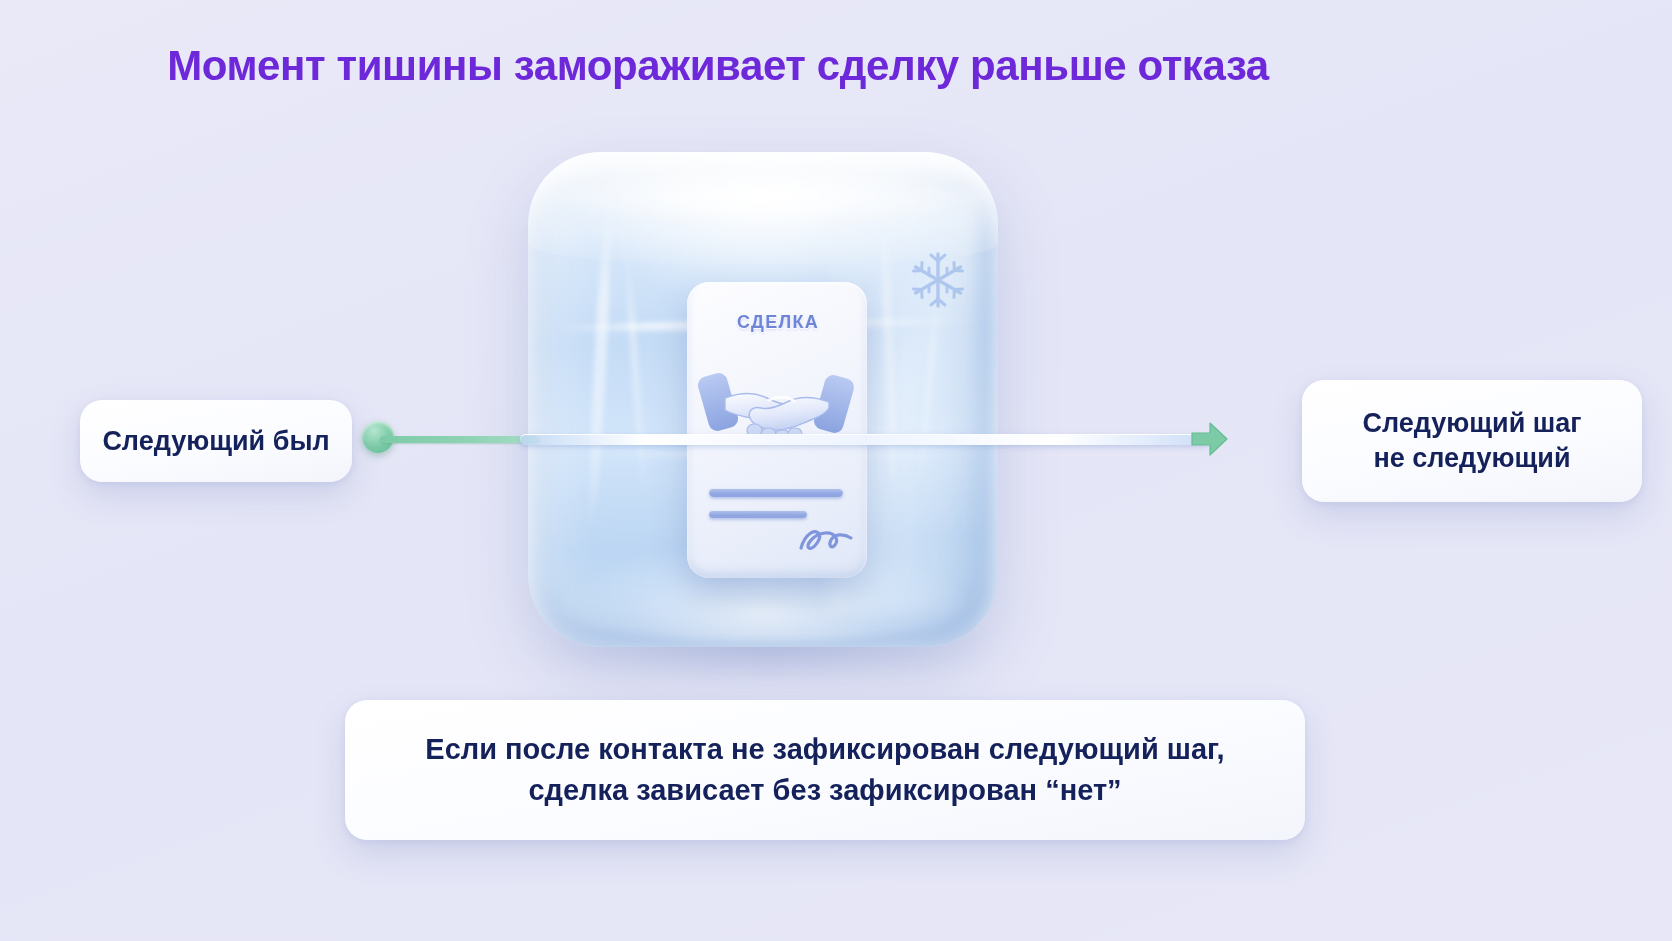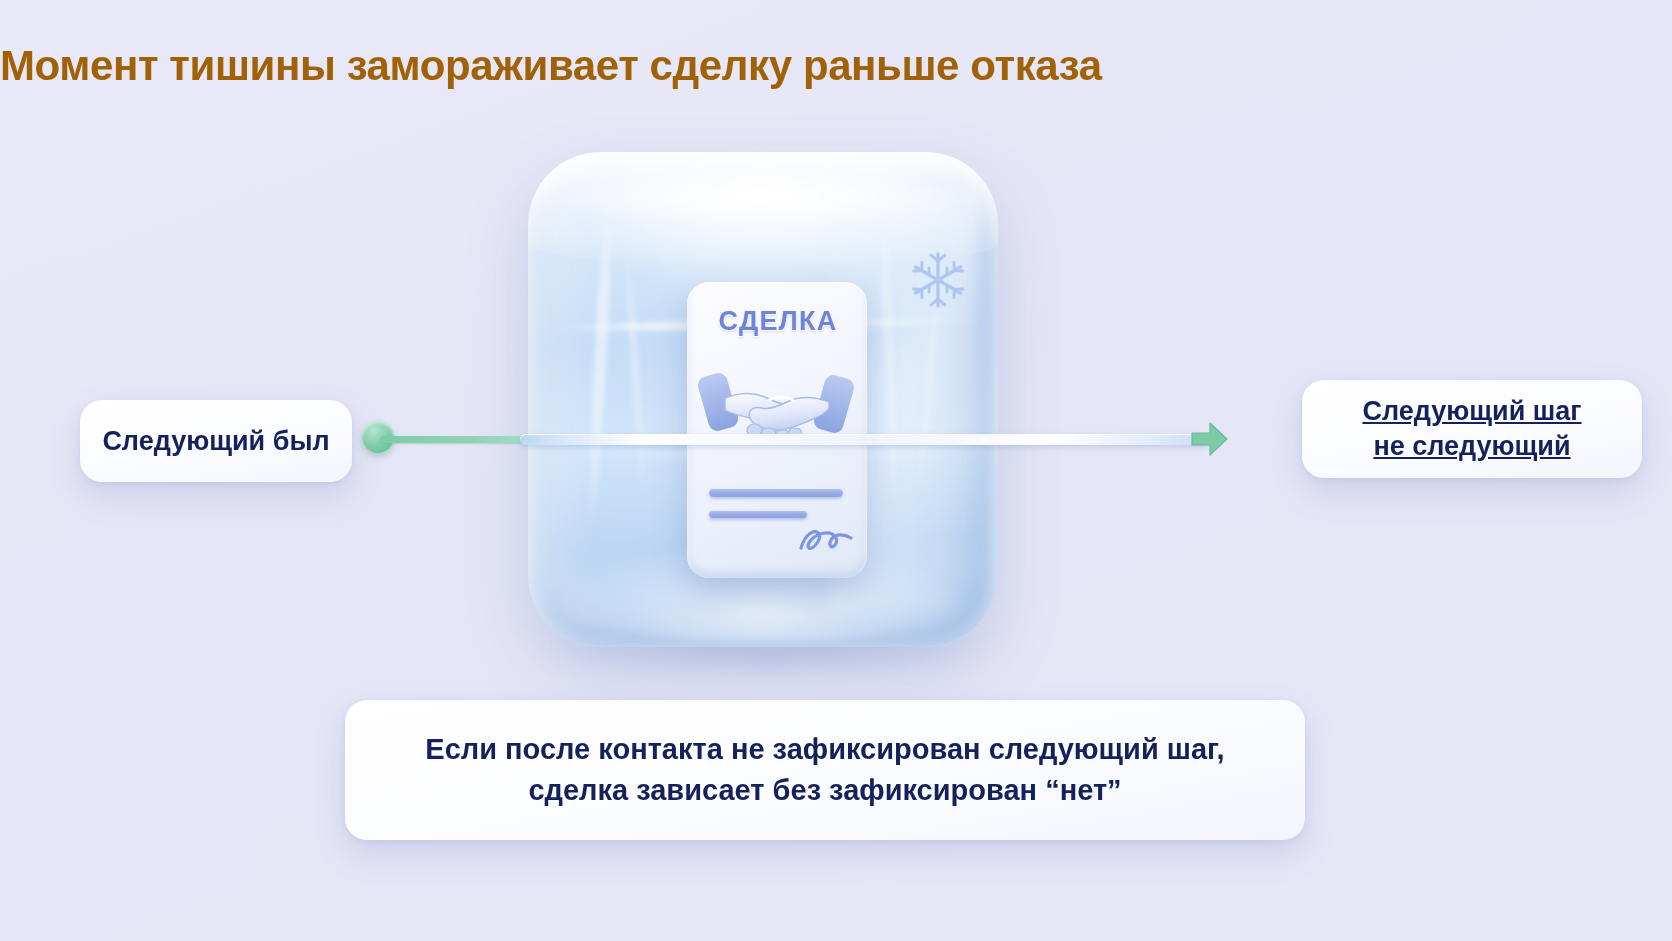--- a/index.html
+++ b/index.html
@@ -21,25 +21,25 @@
     position: absolute;
     inset: 0;
   }
 
   
   .title {
     position: absolute;
     top: 42px;
     left: 0;
     width: 1436px;
-    text-align: left;
+    text-align: center;
     font-size: 42px;
     font-weight: 700;
     letter-spacing: -0.4px;
-    color: #a16207;
+    color: #6d28d9;
     line-height: 1.15;
     white-space: nowrap;
   }
 
   
   .cube-wrap {
     position: absolute;
     left: 508px;
     top: 140px;
     width: 520px;
@@ -146,25 +146,25 @@
     border-radius: 22px;
     background: linear-gradient(155deg, #fdfdff 0%, #f4f6fd 38%, #e9eefa 74%, #dfe7f7 100%);
     box-shadow:
       0 18px 34px rgba(90,115,180,0.30),
       inset 0 2px 4px rgba(255,255,255,0.95),
       inset 0 -5px 10px rgba(150,175,220,0.35);
     overflow: hidden;
   }
   .doc-title {
     position: absolute;
-    top: 24px;
+    top: 30px;
     left: 0;
     width: 182px;
     text-align: center;
-    font-size: 27px;
+    font-size: 18px;
     font-weight: 700;
     letter-spacing: 1.3px;
     color: #6e84d6;
     text-shadow: 0 1px 0 rgba(255,255,255,0.9), 0 2px 3px rgba(110,132,214,0.28);
   }
   .doc-shake {
     position: absolute;
     left: 10px;
     top: 66px;
     width: 160px;
@@ -245,26 +245,25 @@
     left: 80px;
     top: 400px;
     width: 272px;
     height: 82px;
     font-size: 27px;
   }
   .card-right {
     left: 1302px;
     top: 380px;
     width: 340px;
-    height: 98px;
+    height: 122px;
     font-size: 27px;
     line-height: 1.28;
     padding: 0 12px;
     box-sizing: border-box;
-    text-decoration: underline;
   }
   .card-bottom {
     left: 345px;
     top: 700px;
     width: 960px;
     height: 140px;
     font-size: 29px;
     line-height: 1.42;
     font-weight: 700;
     color: #14215a;

